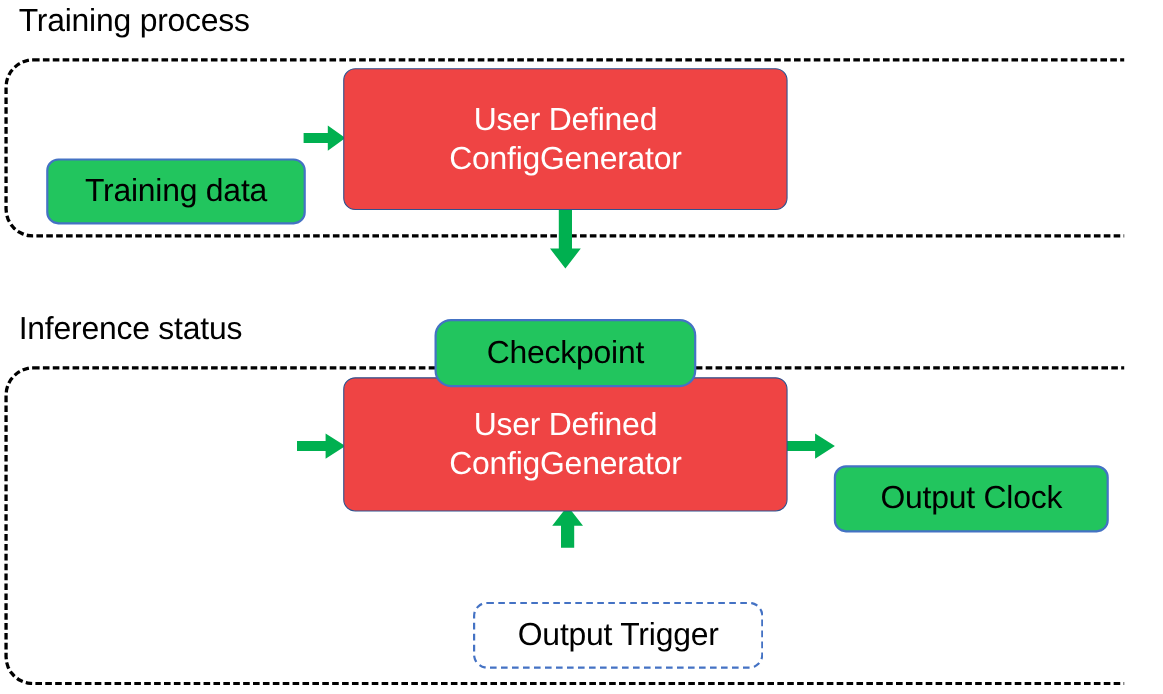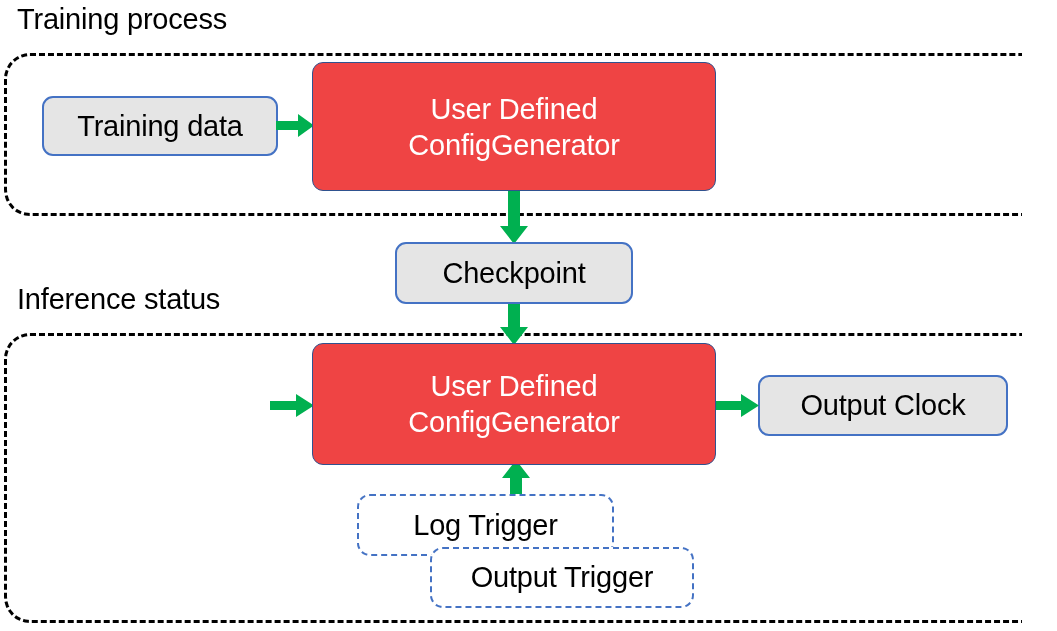--- a/index.html
+++ b/index.html
@@ -45,27 +45,28 @@
   .node {
     position: absolute;
     box-sizing: border-box;
     display: flex;
     align-items: center;
     justify-content: center;
     text-align: center;
   }
 
   .node-plain {
-    background: #e5e5e5;
+    background: #22c55e;
     border: 2px solid #4472C4;
     border-radius: 11px;
     color: #000000;
     font-size: 29px;
     line-height: 33px;
     letter-spacing: -0.2px;
+    margin-top: 48px;
   }
 
   .node-primary {
     background: #ef4444;
     border: 1.5px solid #2F528F;
     border-radius: 11px;
     color: #ffffff;
     font-size: 29px;
     line-height: 36px;
     letter-spacing: -0.2px;
@@ -77,21 +78,21 @@
     border-radius: 13px;
     color: #000000;
     font-size: 29px;
     line-height: 33px;
     letter-spacing: -0.2px;
   }
 
   
   #node-training-data   { left: 42px;  top: 96px;  width: 236px; height: 60px; }
   #node-generator-train { left: 312px; top: 62px;  width: 404px; height: 129px; z-index: 4; }
-  #node-checkpoint      { left: 395px; top: 242px; width: 238px; height: 62px; z-index: 5; }
+  #node-checkpoint      { left: 395px; top: 242px; width: 238px; height: 62px; z-index: 5; border-radius: 15px; }
   #node-current-status  { left: 30px;  top: 375px; width: 243px; height: 61px; }
   #node-generator-infer { left: 312px; top: 343px; width: 404px; height: 122px; z-index: 4; }
   #node-output-config   { left: 758px; top: 375px; width: 250px; height: 61px; }
   #node-log-trigger     { left: 357px; top: 494px; width: 257px; height: 62px; z-index: 3; }
   #node-clock-trigger   { left: 430px; top: 547px; width: 264px; height: 61px; z-index: 4; }
 
   
   .arrow {
     position: absolute;
     z-index: 2;
@@ -174,21 +175,18 @@
   <div class="node node-plain" id="node-output-config">
     <span>Output Clock</span>
   </div>
 
   <div class="arrow" id="arrow-trigger-to-generator">
     <svg width="32" height="40" viewBox="0 0 32 40">
       <path d="M16 0 L30 18 L22 18 L22 38 L10 38 L10 18 L2 18 Z" fill="#00B050"></path>
     </svg>
   </div>
 
-  <div class="node node-trigger" id="node-log-trigger">
-    <span>Log Trigger</span>
-  </div>
 
   <div class="node node-trigger" id="node-clock-trigger">
     <span>Output Trigger</span>
   </div>
 
 </div>
 
 </body></html>

